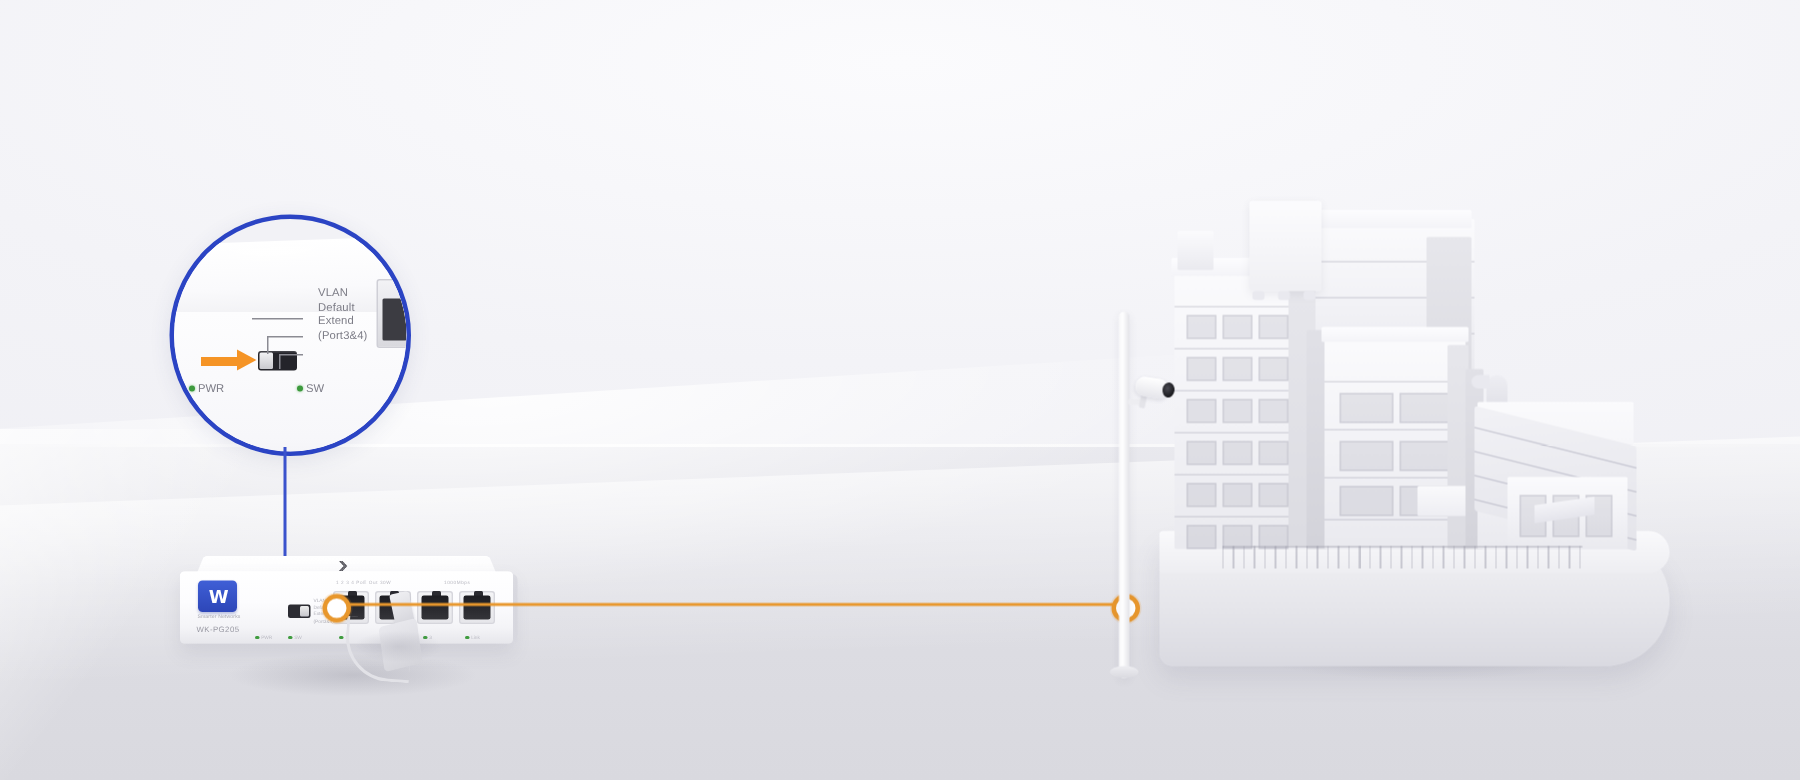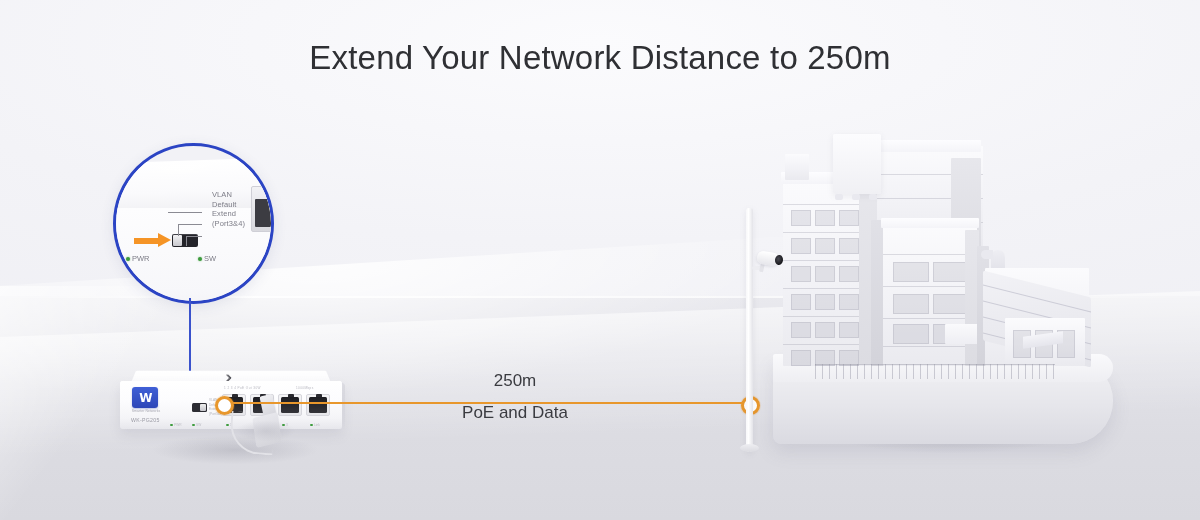--- a/index.html
+++ b/index.html
@@ -358,21 +358,20 @@
   <div class="ground">
     <div class="ground-edge"></div>
     <div class="ground-sweep"></div>
     <div class="ground-sweep2"></div>
     <div class="ground-corner"></div>
   </div>
 
   <div class="floor-shadow city-shadow"></div>
   <div class="floor-shadow sw-shadow"></div>
 
-  <div class="title">Extend Your Network Distance to 250m</div>
 
   <div class="callout">
     <div class="co-inner">
       <div class="co-devtop"></div>
       <div class="co-face"></div>
       <div class="co-rj"></div>
       <div class="co-dip"></div>
       <div class="co-arrow">
         <div class="shaft"></div>
         <div class="head"></div>
@@ -475,24 +474,20 @@
       <div class="cable-head"></div>
       <div class="cable-body"></div>
     </div>
     <div class="cable-wire"></div>
     <div class="cable-shadow"></div>
   </div>
 
   <div class="link-line"></div>
   <div class="node node-left"></div>
   <div class="node node-right"></div>
-  <div class="link-labels">
-    <div class="lbl-dist">250m</div>
-    <div class="lbl-type">PoE and Data</div>
-  </div>
 
   <div class="pole"></div>
   <div class="pole-base"></div>
   <div class="cam-arm"></div>
   <div class="cam-mount"></div>
   <div class="cam-body"></div>
   <div class="cam-lens"></div>
 
   <div class="city">
     <div class="plat"></div>

